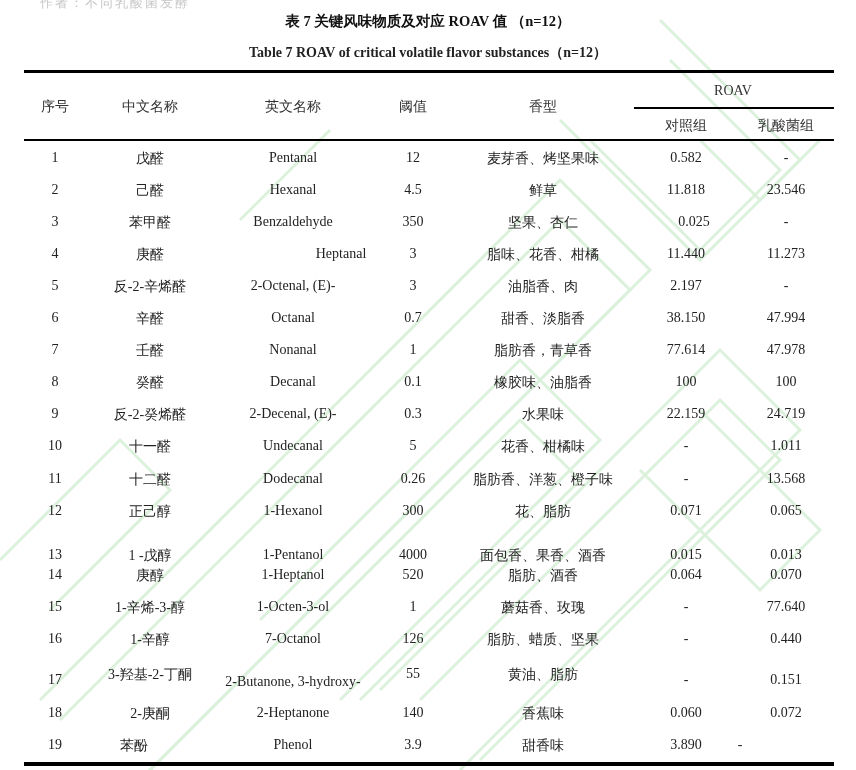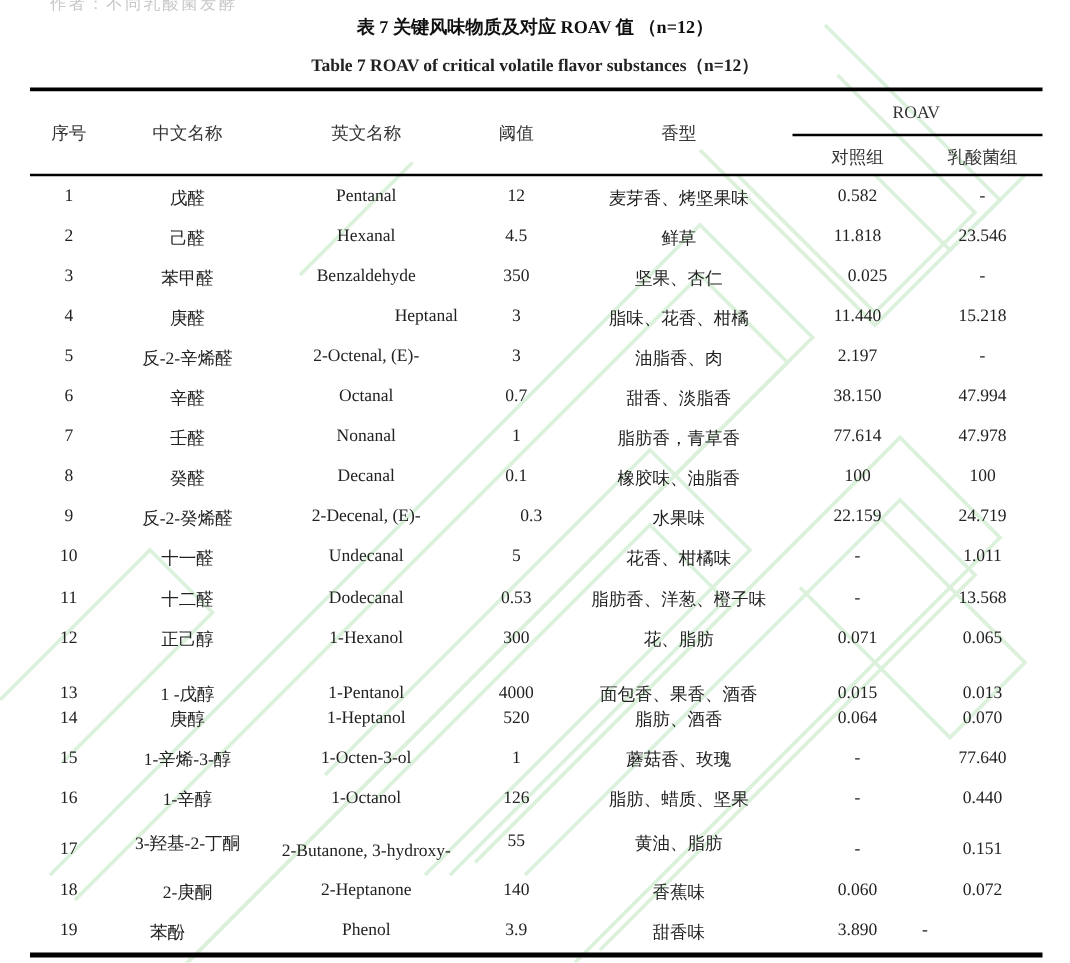--- a/index.html
+++ b/index.html
@@ -97,21 +97,21 @@
     <span class="cell c-ctl" style="left:678px;margin-left:16px;">0.025</span>
     <span class="cell c-lab" style="left:786px;">-</span>
   </div>
     <div class="row" style="top: 246px;">
     <span class="cell c-index" style="left:55px;">4</span>
     <span class="cell c-cn" style="left:150px;">庚醛</span>
     <span class="cell c-en" style="left:293px;margin-left:48px;">Heptanal</span>
     <span class="cell c-th" style="left:413px;">3</span>
     <span class="cell c-ar" style="left:543px;">脂味、花香、柑橘</span>
     <span class="cell c-ctl" style="left:686px;">11.440</span>
-    <span class="cell c-lab" style="left:786px;">15.218</span>
+    <span class="cell c-lab" style="left:786px;">11.273</span>
   </div>
     <div class="row" style="top: 278px;">
     <span class="cell c-index" style="left:55px;">5</span>
     <span class="cell c-cn" style="left:150px;">反-2-辛烯醛</span>
     <span class="cell c-en" style="left:293px;">2-Octenal, (E)-</span>
     <span class="cell c-th" style="left:413px;">3</span>
     <span class="cell c-ar" style="left:543px;">油脂香、肉</span>
     <span class="cell c-ctl" style="left:686px;">2.197</span>
     <span class="cell c-lab" style="left:786px;">-</span>
   </div>
@@ -139,39 +139,39 @@
     <span class="cell c-en" style="left:293px;">Decanal</span>
     <span class="cell c-th" style="left:413px;">0.1</span>
     <span class="cell c-ar" style="left:543px;">橡胶味、油脂香</span>
     <span class="cell c-ctl" style="left:686px;">100</span>
     <span class="cell c-lab" style="left:786px;">100</span>
   </div>
     <div class="row" style="top: 406px;">
     <span class="cell c-index" style="left:55px;">9</span>
     <span class="cell c-cn" style="left:150px;">反-2-癸烯醛</span>
     <span class="cell c-en" style="left:293px;">2-Decenal, (E)-</span>
-    <span class="cell c-th" style="left:425px;font-family:Liberation Serif, serif;">0.3</span>
+    <span class="cell c-th" style="left:413px;font-family:Liberation Serif, serif;">0.3</span>
     <span class="cell c-ar" style="left:543px;">水果味</span>
     <span class="cell c-ctl" style="left:686px;">22.159</span>
     <span class="cell c-lab" style="left:786px;">24.719</span>
   </div>
     <div class="row" style="top: 438px;">
     <span class="cell c-index" style="left:55px;">10</span>
     <span class="cell c-cn" style="left:150px;">十一醛</span>
     <span class="cell c-en" style="left:293px;">Undecanal</span>
     <span class="cell c-th" style="left:413px;">5</span>
     <span class="cell c-ar" style="left:543px;">花香、柑橘味</span>
     <span class="cell c-ctl" style="left:686px;">-</span>
     <span class="cell c-lab" style="left:786px;">1.011</span>
   </div>
     <div class="row" style="top: 471px;">
     <span class="cell c-index" style="left:55px;">11</span>
     <span class="cell c-cn" style="left:150px;">十二醛</span>
     <span class="cell c-en" style="left:293px;">Dodecanal</span>
-    <span class="cell c-th" style="left:413px;">0.53</span>
+    <span class="cell c-th" style="left:413px;">0.26</span>
     <span class="cell c-ar" style="left:543px;">脂肪香、洋葱、橙子味</span>
     <span class="cell c-ctl" style="left:686px;">-</span>
     <span class="cell c-lab" style="left:786px;">13.568</span>
   </div>
     <div class="row" style="top: 503px;">
     <span class="cell c-index" style="left:55px;">12</span>
     <span class="cell c-cn" style="left:150px;">正己醇</span>
     <span class="cell c-en" style="left:293px;">1-Hexanol</span>
     <span class="cell c-th" style="left:413px;">300</span>
     <span class="cell c-ar" style="left:543px;">花、脂肪</span>
@@ -201,21 +201,21 @@
     <span class="cell c-cn" style="left:150px;">1-辛烯-3-醇</span>
     <span class="cell c-en" style="left:293px;">1-Octen-3-ol</span>
     <span class="cell c-th" style="left:413px;">1</span>
     <span class="cell c-ar" style="left:543px;">蘑菇香、玫瑰</span>
     <span class="cell c-ctl" style="left:686px;">-</span>
     <span class="cell c-lab" style="left:786px;">77.640</span>
   </div>
     <div class="row" style="top: 631px;">
     <span class="cell c-index" style="left:55px;">16</span>
     <span class="cell c-cn" style="left:150px;">1-辛醇</span>
-    <span class="cell c-en" style="left:293px;">1-Octanol</span>
+    <span class="cell c-en" style="left:293px;">7-Octanol</span>
     <span class="cell c-th" style="left:413px;">126</span>
     <span class="cell c-ar" style="left:543px;">脂肪、蜡质、坚果</span>
     <span class="cell c-ctl" style="left:686px;">-</span>
     <span class="cell c-lab" style="left:786px;">0.440</span>
   </div>
     <div class="row" style="top: 672px;">
     <span class="cell c-index" style="left:55px;">17</span>
     <span class="cell c-cn" style="left: 150px; top: -6px;">3-羟基-2-丁酮</span>
     <span class="cell c-en" style="left: 293px; top: 2px;">2-Butanone, 3-hydroxy-</span>
     <span class="cell c-th" style="left: 413px; top: -6px;">55</span>

